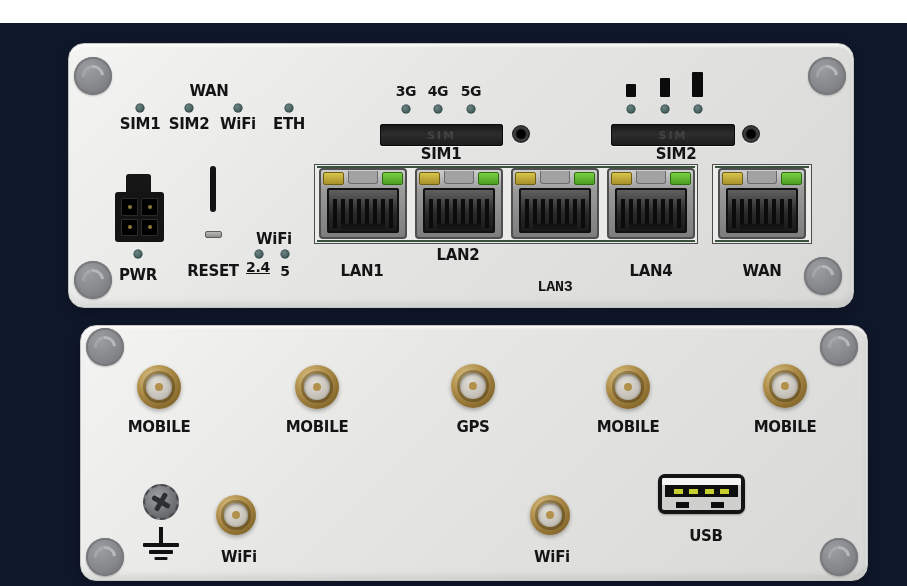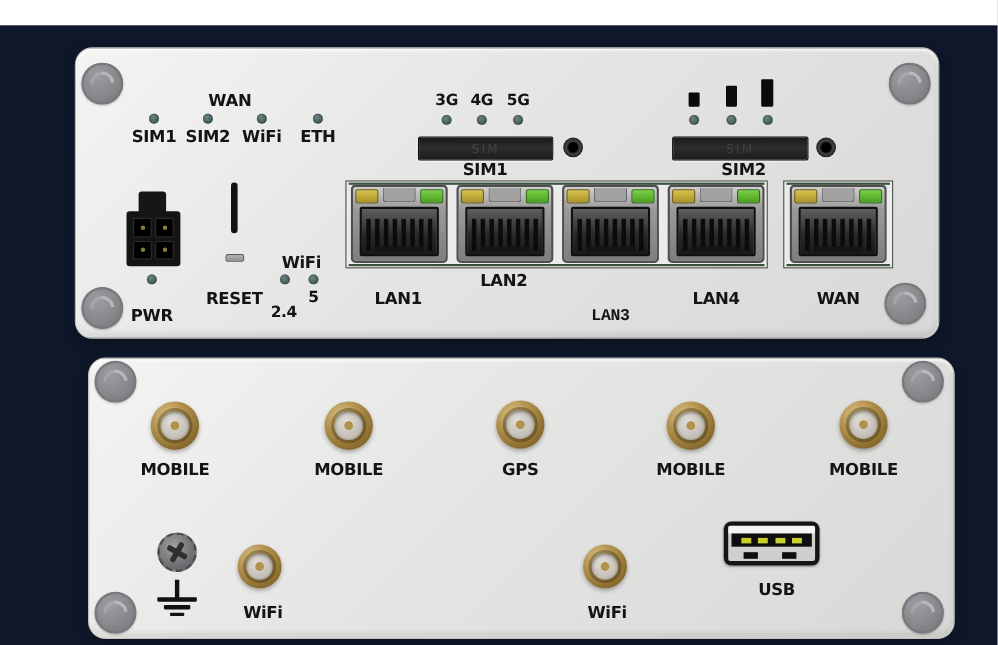--- a/index.html
+++ b/index.html
@@ -38,21 +38,21 @@
 
   
   .reset-stick{position:absolute;left:141px;top:122px;width:6px;height:46px;background:#121212;border-radius:3px;}
   .reset-slot{position:absolute;left:136px;top:187px;width:17px;height:7px;border-radius:2px;
               background:linear-gradient(#b8b8b6,#8e8e8c);border:1px solid #5d5d5b;box-sizing:border-box;}
 
   
   .sim-slot{position:absolute;height:22px;border-radius:2px;border:1px solid #0b0b0b;box-sizing:border-box;
             background:linear-gradient(#181818,#2d2d2d 45%,#1d1d1d);
             box-shadow:0 1px 1px rgba(255,255,255,0.55);display:flex;align-items:center;justify-content:center;}
-  .slot-text{color:#4a4a4a;font-weight:normal;font-size:11px;letter-spacing:2px;opacity:.8;}
+  .slot-text{color:#4a4a4a;font-weight:bold;font-size:11px;letter-spacing:2px;opacity:.8;}
   .eject{position:absolute;width:18px;height:18px;border-radius:50%;transform:translate(-50%,-50%);
          background:radial-gradient(circle,#000 32%,#454545 48%,#161616 75%);
          box-shadow:0 1px 1px rgba(255,255,255,0.6);}
   .sigbar{position:absolute;background:#0b0b0b;border-radius:1px;}
 
   
   .port-bezel{position:absolute;top:120px;height:80px;background:#ebebe9;border:1px solid #4c4c4c;box-sizing:border-box;}
   .port-bezel::before,.port-bezel::after{content:"";position:absolute;left:2px;right:2px;height:2px;background:#39503c;}
   .port-bezel::before{top:1px;} .port-bezel::after{bottom:1px;}
   .eth-port{position:absolute;top:3px;width:88px;height:71px;
@@ -123,30 +123,30 @@
     <div class="lbl" style="left:220px;top:73px;">ETH</div>
 
     <div class="pwr-tab"></div>
     <div class="pwr-body">
       <div class="pwr-pin"></div>
       <div class="pwr-pin"></div>
       <div class="pwr-pin"></div>
       <div class="pwr-pin"></div>
     </div>
     <div class="led" style="left:69px;top:210px;"></div>
-    <div class="lbl" style="left:69px;top:236px;">PWR</div>
+    <div class="lbl" style="left:69px;top:224px;">PWR</div>
 
     <div class="reset-stick"></div>
     <div class="reset-slot"></div>
     <div class="lbl" style="left:144px;top:220px;">RESET</div>
 
     <div class="lbl" style="left:205px;top:188px;">WiFi</div>
     <div class="led" style="left:190px;top:210px;"></div>
     <div class="led" style="left:216px;top:210px;"></div>
-    <div class="lbl sm" style="left:189px;top:233px;">2.4</div>
+    <div class="lbl sm" style="left:189px;top:216px;text-decoration:underline;">2.4</div>
     <div class="lbl sm" style="left:216px;top:220px;">5</div>
 
     <div class="lbl sm" style="left:337px;top:40px;">3G</div>
     <div class="lbl sm" style="left:369px;top:40px;">4G</div>
     <div class="lbl sm" style="left:402px;top:40px;">5G</div>
     <div class="led" style="left:337px;top:65px;"></div>
     <div class="led" style="left:369px;top:65px;"></div>
     <div class="led" style="left:402px;top:65px;"></div>
 
     <div class="sim-slot" style="left:311px;top:80px;width:123px;">

